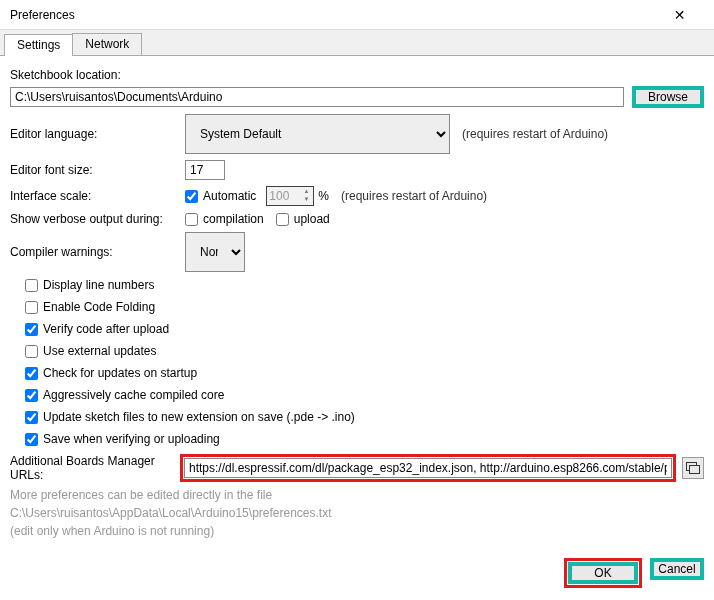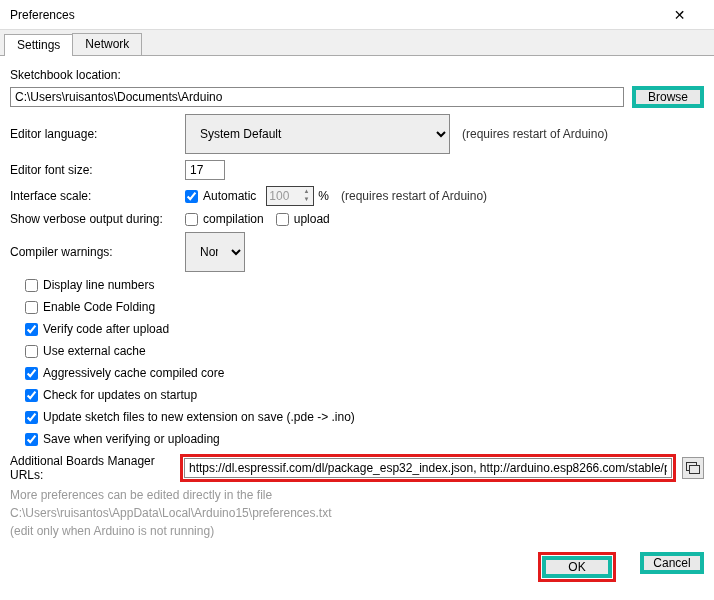--- a/index.html
+++ b/index.html
@@ -18,21 +18,21 @@
   .btn { background: #e9e9e9; border: 4px solid #14b8a6; padding: 2px 12px; height: 22px; display: inline-flex; align-items: center; justify-content: center; cursor: default; }
   .chk { display: flex; align-items: center; gap: 5px; }
   .chk input { margin: 0; width: 13px; height: 13px; }
   .chklist { padding-left: 15px; }
   .chklist .chk { margin-bottom: 8px; }
   .hint { color: #333; margin-left: 12px; }
   .gray { color: #999; }
   .spinner { border: 1px solid #404040; background: #f2f2f2; width: 48px; height: 20px; display: inline-flex; align-items: center; padding: 0 2px; color: #999; position: relative; }
   .spinner .arrows { position: absolute; right: 1px; top: 1px; bottom: 1px; width: 12px; display: flex; flex-direction: column; }
   .spinner .arrows span { flex: 1; font-size: 6px; text-align: center; line-height: 7px; color: #777; }
-  .footer { position: absolute; bottom: 18px; right: 10px; display: flex; gap: 24px; }
+  .footer { position: absolute; bottom: 12px; right: 10px; display: flex; gap: 8px; }
   .redbox { border: 3px solid #e21b1b; padding: 1px; }
   .iconbtn { width: 22px; height: 22px; border: 1px solid #999; background: #e9e9e9; display: flex; align-items: center; justify-content: center; margin-left: 6px; }
 </style>
 </head>
 <body>
 
 <div class="titlebar">
   <span class="title">Preferences</span>
   <div class="closebtn">✕</div>
 </div>
@@ -109,29 +109,29 @@
     <label class="chk">
         <input type="checkbox" style="">
         <span>Enable Code Folding</span>
       </label>
     <label class="chk">
         <input type="checkbox" checked="" style="">
         <span>Verify code after upload</span>
       </label>
     <label class="chk">
         <input type="checkbox" style="">
-        <span>Use external cache</span>
+        <span>Use external updates</span>
+      </label>
+    <label class="chk">
+        <input type="checkbox" checked="" style="">
+        <span>Check for updates on startup</span>
       </label>
     <label class="chk">
         <input type="checkbox" checked="" style="">
         <span>Aggressively cache compiled core</span>
-      </label>
-    <label class="chk">
-        <input type="checkbox" checked="" style="">
-        <span>Check for updates on startup</span>
       </label>
     <label class="chk">
         <input type="checkbox" checked="" style="">
         <span>Update sketch files to new extension on save (.pde -&gt; .ino)</span>
       </label>
     <label class="chk">
         <input type="checkbox" checked="" style="">
         <span>Save when verifying or uploading</span>
       </label>
   </div>
@@ -150,14 +150,14 @@
   </div>
 
   <div class="gray" style="margin-top:4px;">More preferences can be edited directly in the file</div>
   <div class="gray" style="margin-top:4px;">C:\Users\ruisantos\AppData\Local\Arduino15\preferences.txt</div>
   <div class="gray" style="margin-top:4px;">(edit only when Arduino is not running)</div>
 
 </div>
 
 <div class="footer">
   <span class="redbox"><button class="btn" style="width:70px;">OK</button></span>
-  <button class="btn" style="width:64px;padding-left:12px;">Cancel</button>
+  <button class="btn" style="width:54px;padding-left:12px;">Cancel</button>
 </div>
 
 </body></html>

